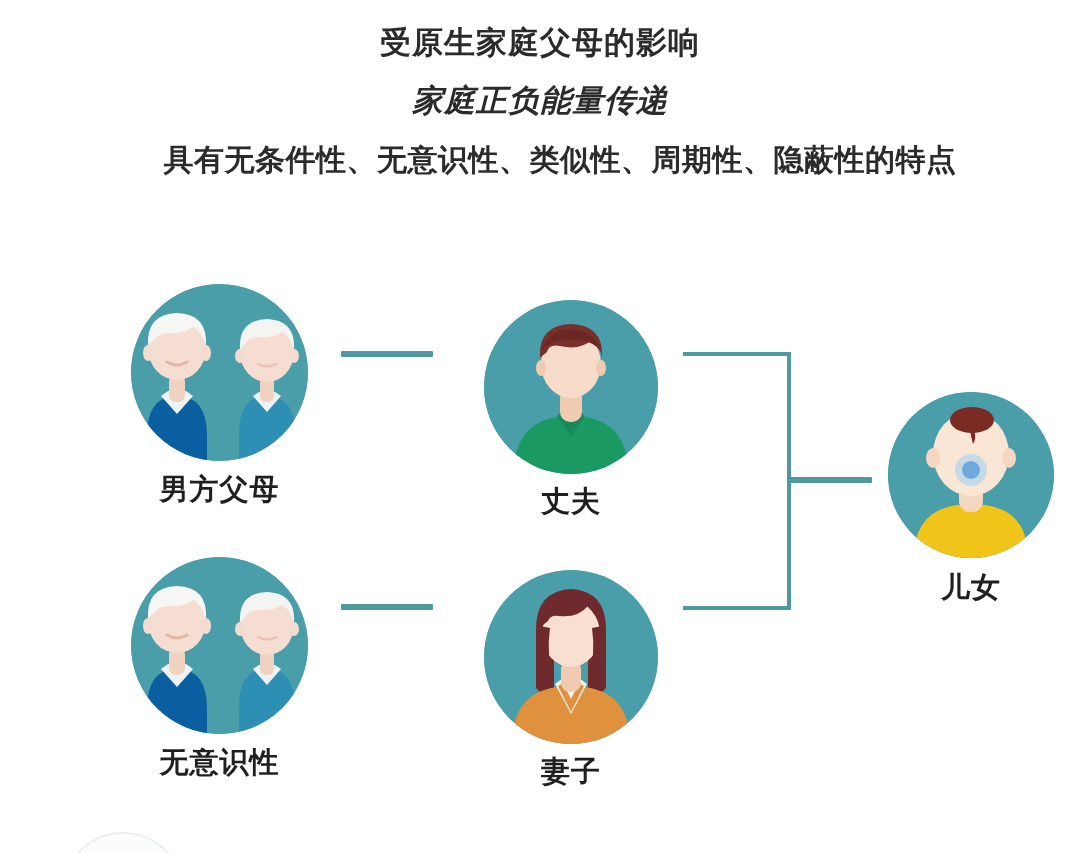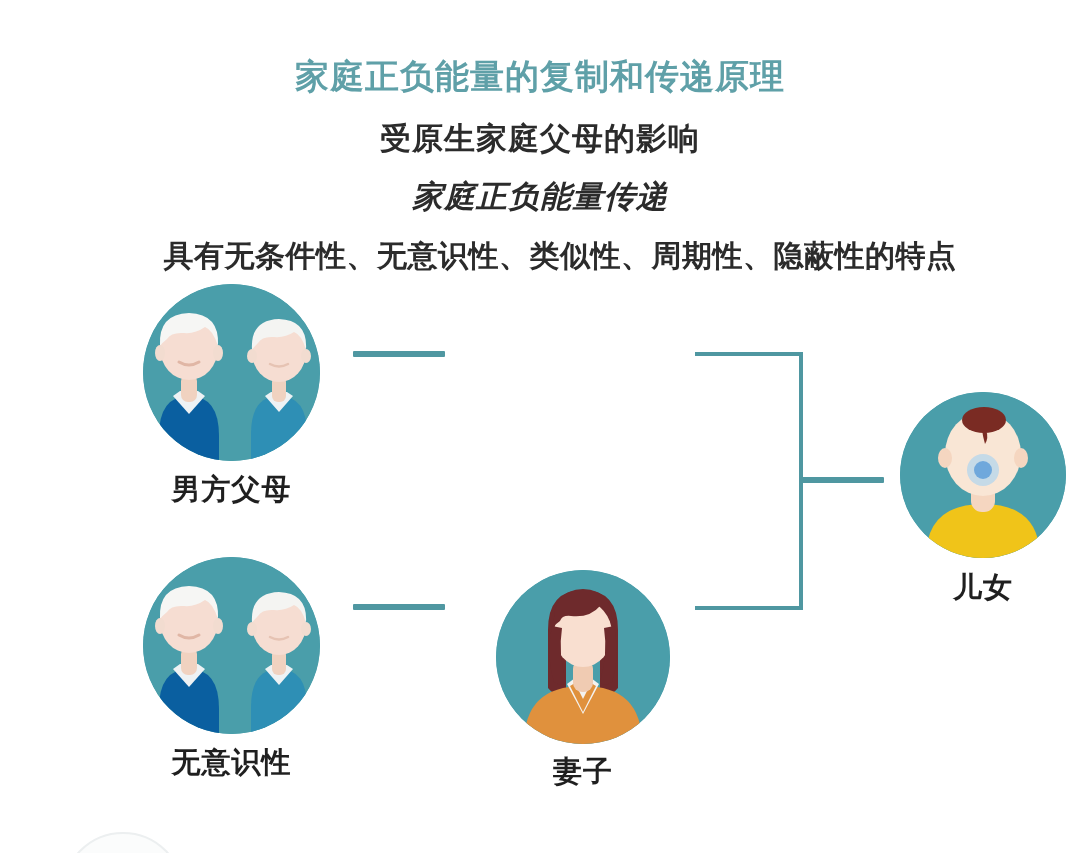--- a/index.html
+++ b/index.html
@@ -55,21 +55,21 @@
   #subtitle-line-3 {
     padding-top: 14px;
     font-size: 30px;
     letter-spacing: 0.5px;
     padding-left: 40px;
   }
 
   
   #diagram {
     position: absolute;
-    left: 12px;
+    left: 0;
     top: 0;
     width: 1000px;
     height: 853px;
   }
   .node {
     position: absolute;
   }
   .avatar-circle {
     position: relative;
     border-radius: 50%;
@@ -140,21 +140,20 @@
     border-radius: 50%;
     border: 2px solid #eceff0;
     background: #fbfcfc;
   }
   svg { display: block; }
 </style>
 </head>
 <body>
 
 <div id="heading-block">
-  <h1 id="page-title">家庭正负能量的复制和传递原理</h1>
   <p class="subtitle-line" id="subtitle-line-1">受原生家庭父母的影响</p>
   <p class="subtitle-line" id="subtitle-line-2">家庭正负能量传递</p>
   <p class="subtitle-line" id="subtitle-line-3">具有无条件性、无意识性、类似性、周期性、隐蔽性的特点</p>
 </div>
 
 <div id="diagram">
 
   <div class="connector-line" id="connector-hp-husband"></div>
   <div class="connector-line" id="connector-wp-wife"></div>
 
@@ -190,20 +189,42 @@
           <path d="M17 62 q-2 -32 29 -33 q31 1 29 33 q-5 -16 -13 -19 q-10 7 -21 6 q-13 -1 -17 6 q-5 4 -7 7 z" fill="#f6f6f4"></path>
           <ellipse cx="17" cy="69" rx="5" ry="8" fill="#f2dcd0"></ellipse>
           <ellipse cx="75" cy="69" rx="5" ry="8" fill="#f2dcd0"></ellipse>
           <path d="M36 78 q10 6 20 0" stroke="#e0b6a5" stroke-width="3" fill="none" stroke-linecap="round"></path>
         </g>
       </svg>
     </div>
     <div class="node-label">男方父母</div>
   </div>
 
+  <div class="node" id="node-husband">
+    <div class="avatar-circle">
+      <svg viewBox="0 0 174 174" width="174" height="174" aria-hidden="true">
+        <circle cx="87" cy="87" r="87" fill="#4a9eaa"></circle>
+
+        <path d="M30 174 q0 -58 57 -58 q57 0 57 58 z" fill="#1a9963"></path>
+
+        <path d="M73 116 l14 20 l14 -20 l-7 -6 l-14 0 z" fill="#17885a"></path>
+
+        <rect x="76" y="88" width="22" height="34" rx="10" fill="#f0cbb2"></rect>
+
+        <ellipse cx="87" cy="64" rx="30" ry="34" fill="#f7ddc9"></ellipse>
+
+        <ellipse cx="57" cy="68" rx="5" ry="8" fill="#f0cbb2"></ellipse>
+        <ellipse cx="117" cy="68" rx="5" ry="8" fill="#f0cbb2"></ellipse>
+
+        <path d="M56 58 q-2 -33 31 -34 q33 1 31 34 q-2 -14 -9 -19 q-13 12 -33 7 q-11 -2 -13 6 q-4 3 -7 6 z" fill="#7a2f2b"></path>
+        <path d="M57 52 q6 -22 30 -23 q24 1 30 23 q-8 -13 -30 -12 q-22 -1 -30 12 z" fill="#6b2723"></path>
+      </svg>
+    </div>
+    <div class="node-label">丈夫</div>
+  </div>
 
   <div class="node" id="node-wife-parents">
     <div class="avatar-circle">
       <svg viewBox="0 0 177 177" width="177" height="177" aria-hidden="true">
         <circle cx="88.5" cy="88.5" r="88.5" fill="#4a9eaa"></circle>
         <g>
           <path d="M108 150 q0 -38 28 -38 q28 0 28 38 l0 30 l-56 0 z" fill="#2e8fb5"></path>
           <path d="M122 112 l14 16 l14 -16 l-6 -4 l-16 0 z" fill="#eef2f4"></path>
           <rect x="129" y="92" width="14" height="26" rx="6" fill="#f0d2c0"></rect>
           <ellipse cx="136" cy="68" rx="27" ry="30" fill="#f6ddd2"></ellipse>

